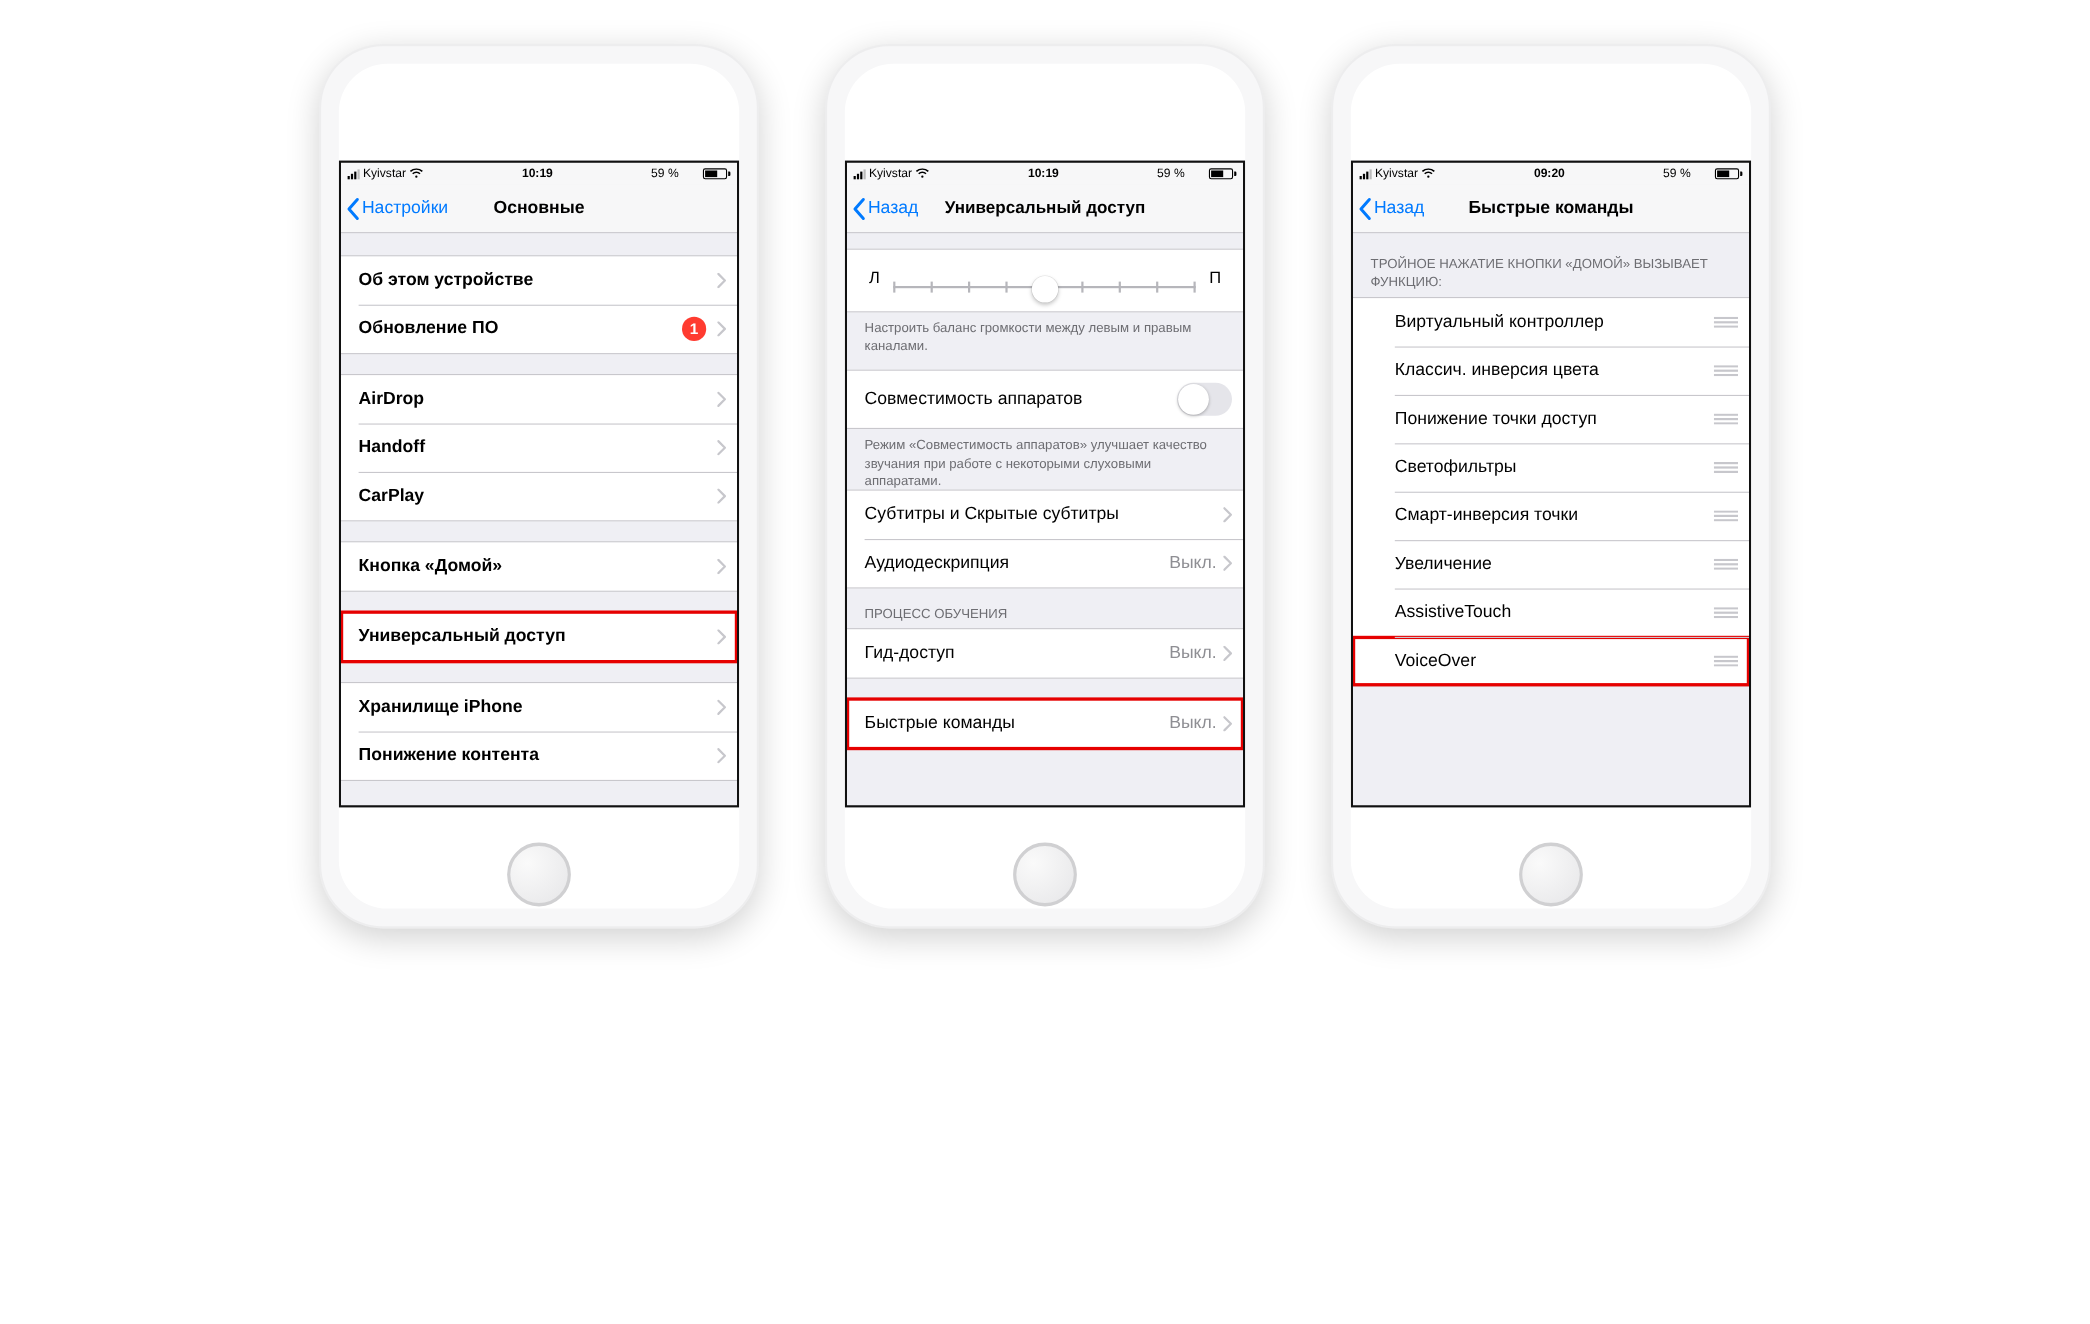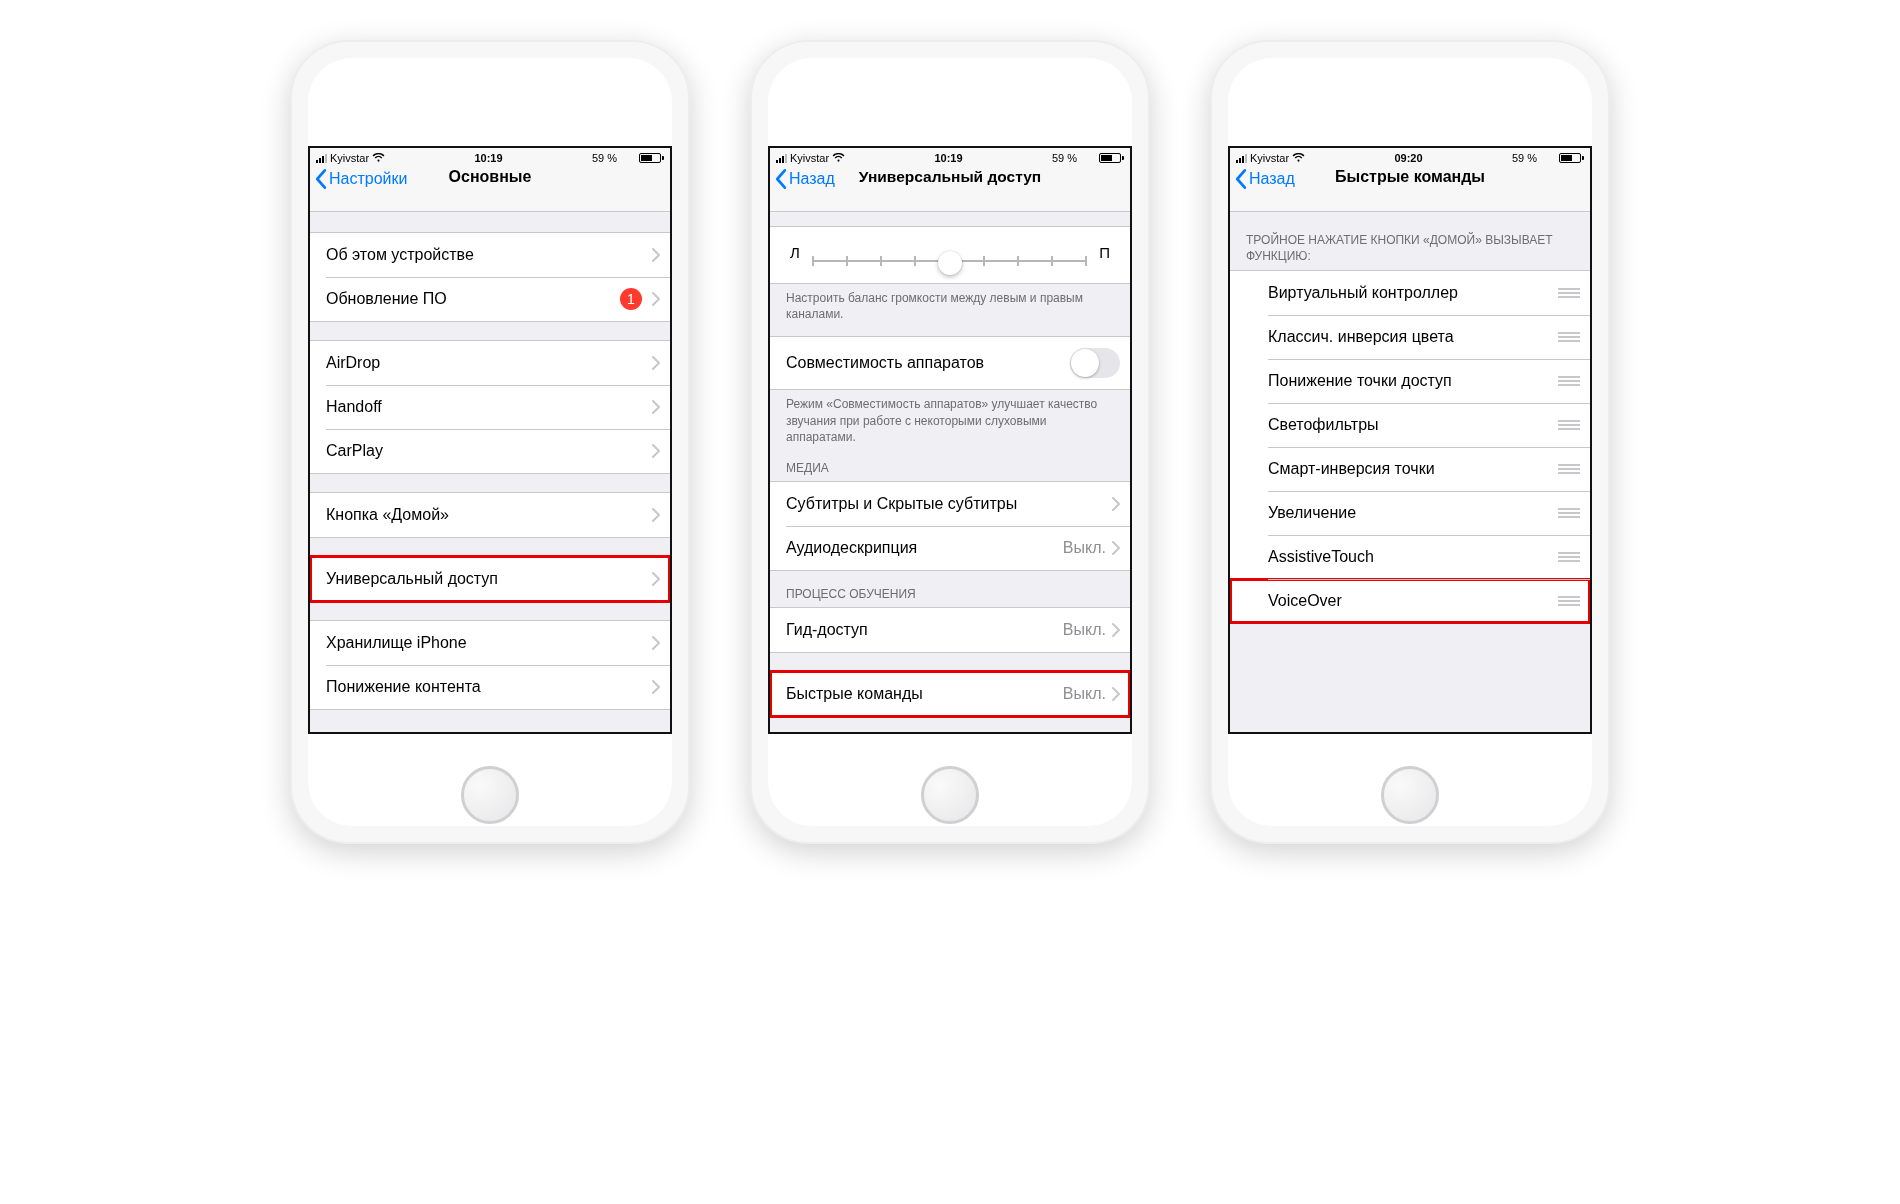--- a/index.html
+++ b/index.html
@@ -93,21 +93,21 @@
   }
   .battery-level { position: absolute; left:1px; top:1px; bottom:1px; width:55%; background:#000; }
   .battery-tip { width:2px; height:4px; background:#000; border-radius:0 1px 1px 0; }
 
   
   .navbar {
     background: #f7f7f8;
     border-bottom: 1px solid #c8c7cc;
     height: 44px;
     display: flex;
-    align-items: flex-start;
+    align-items: center;
     position: relative;
     flex-shrink: 0;
   }
   .nav-back {
     display: flex; align-items: center; gap: 2px;
     color: #007aff;
     font-size: 16px;
     padding-left: 4px;
     cursor: pointer;
   }
@@ -121,21 +121,21 @@
   }
   .nav-title.long { font-size: 15.5px; }
 
   
   .content {
     flex: 1;
     overflow: hidden;
     background: #efeff4;
   }
 
-  .section { margin-top: 18px; }
+  .section { margin-top: 18px; font-weight: bold; }
   .section:first-child { margin-top: 20px; }
   .section-footer {
     padding: 6px 16px 0;
     font-size: 12px;
     color: #6d6d72;
     line-height: 1.35;
   }
 
   .cells {
     background: #fff;
@@ -472,21 +472,20 @@
 
         <div style="height:14px"></div>
         <div class="cells">
           <div class="cell">
             <span class="cell-label">Совместимость аппаратов</span>
             <span class="switch"></span>
           </div>
         </div>
         <div class="section-footer">Режим «Совместимость аппаратов» улучшает качество звучания при работе с некоторыми слуховыми аппаратами.</div>
 
-        <div class="sec-header-small">МЕДИА</div>
         <div class="cells">
           <div class="cell">
             <span class="cell-label">Субтитры и Скрытые субтитры</span>
             <span class="chevron">
                 <svg viewBox="0 0 8 14">
                   <path d="M1 1l6 6-6 6" stroke="#c7c7cc" stroke-width="2" fill="none" stroke-linecap="round" stroke-linejoin="round"></path>
                 </svg>
               </span>
           </div>
           <div class="cell">

